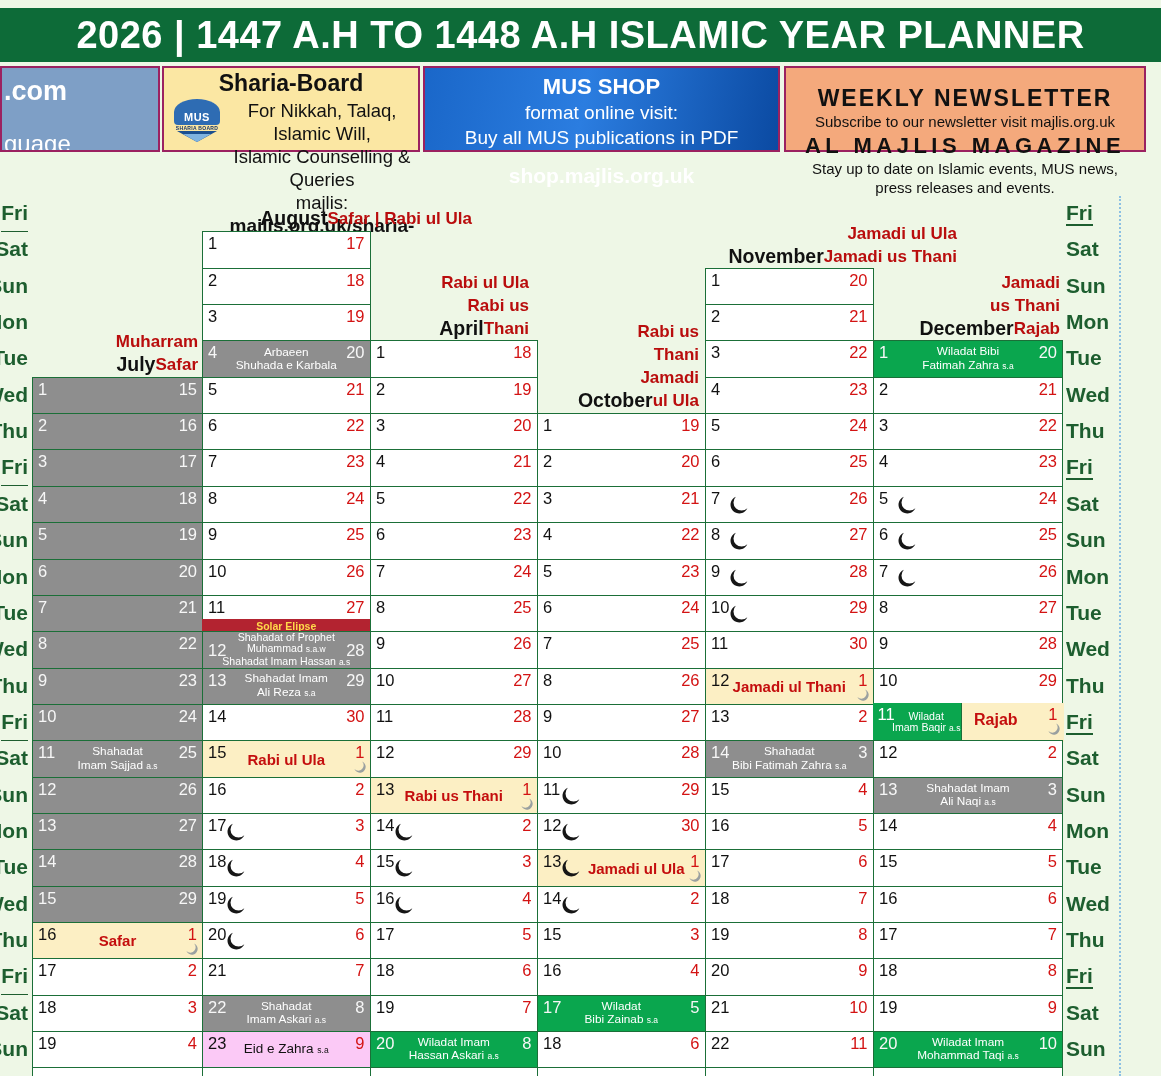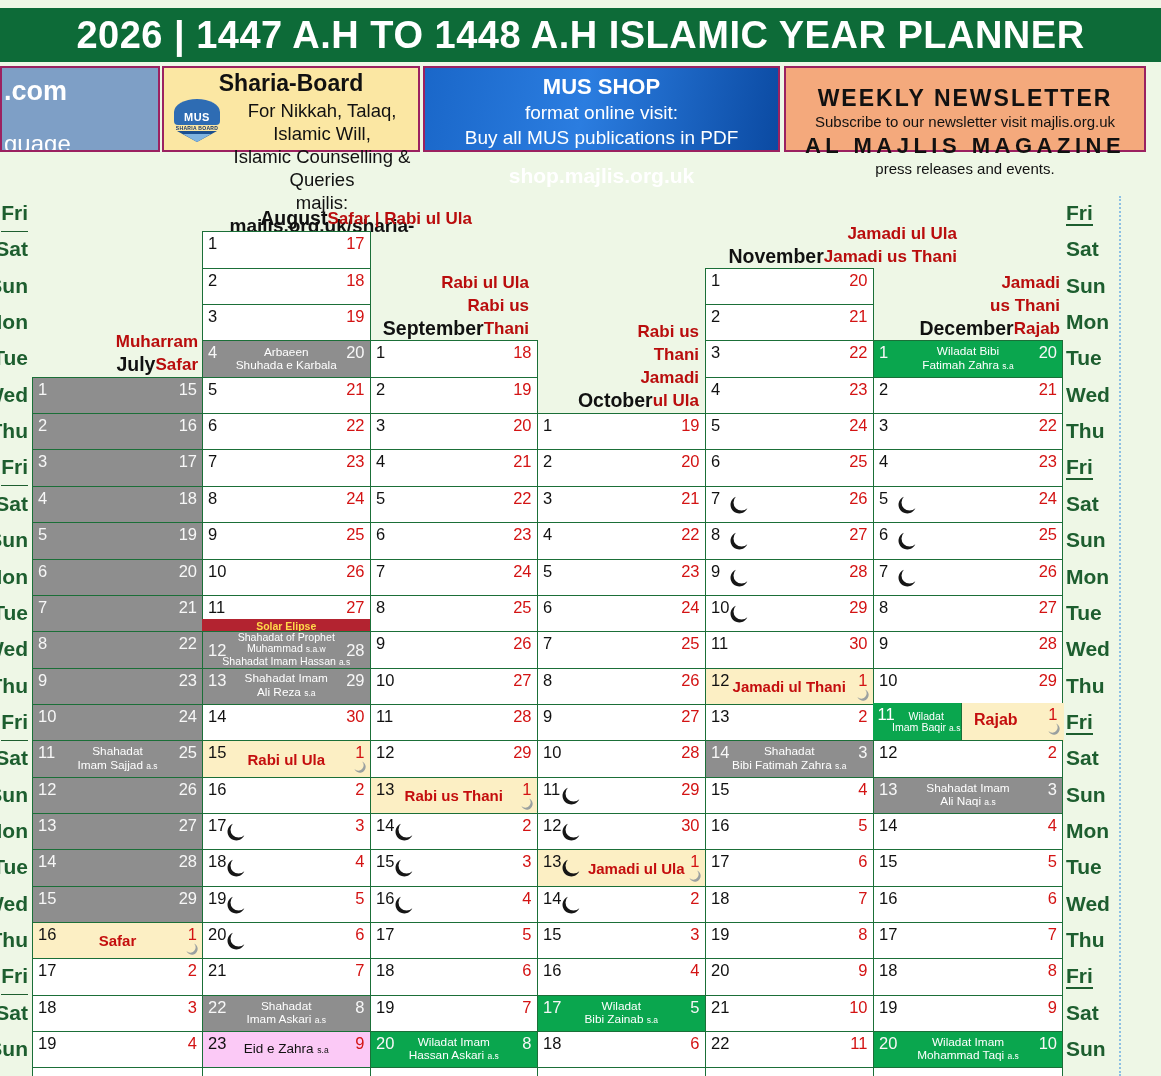--- a/index.html
+++ b/index.html
@@ -131,20 +131,21 @@
   <div class="sh-title">MUS SHOP</div>
   <div class="sh-line">format online visit:</div>
   <div class="sh-line">Buy all MUS publications in PDF</div>
   <div class="sh-url">shop.majlis.org.uk</div>
 </div>
 
 <div class="hbox box-news">
   <div class="nw-title">WEEKLY NEWSLETTER</div>
   <div class="nw-line">Subscribe to our newsletter visit majlis.org.uk</div>
   <div class="nw-sub">AL MAJLIS MAGAZINE</div>
+  <div class="nw-line">Stay up to date on Islamic events, MUS news,</div>
   <div class="nw-line">press releases and events.</div>
 </div>
 
 <div id="cal">
     <div class="wd wd-left fri" style="top: 195px;">
       <span>Fri</span>
     </div>
     <div class="wd wd-right fri" style="top: 195px;"><span>Fri</span></div>
     <div class="wd wd-left" style="top: 231.35px;">
       <span>Sat</span>
@@ -473,21 +474,21 @@
     </div>
     <div class="cell col-august" style="top: 1067.4px;"></div>
     <div class="mhead mh-september">
       <div class="mh-line">
         <span class="mh-red">Rabi ul Ula</span>
       </div>
       <div class="mh-line">
         <span class="mh-red">Rabi us</span>
       </div>
       <div class="mh-line has-black">
-        <span class="mh-black">September</span>
+        <span class="mh-black">April</span>
         <span class="mh-red">Thani</span>
       </div>
     </div>
     <div class="cell col-september st-white" style="top: 340.4px;">
       <span class="gnum">1</span>
       <span class="inum">18</span>
     </div>
     <div class="cell col-september st-white" style="top: 376.75px;">
       <span class="gnum">2</span>
       <span class="inum">19</span>

